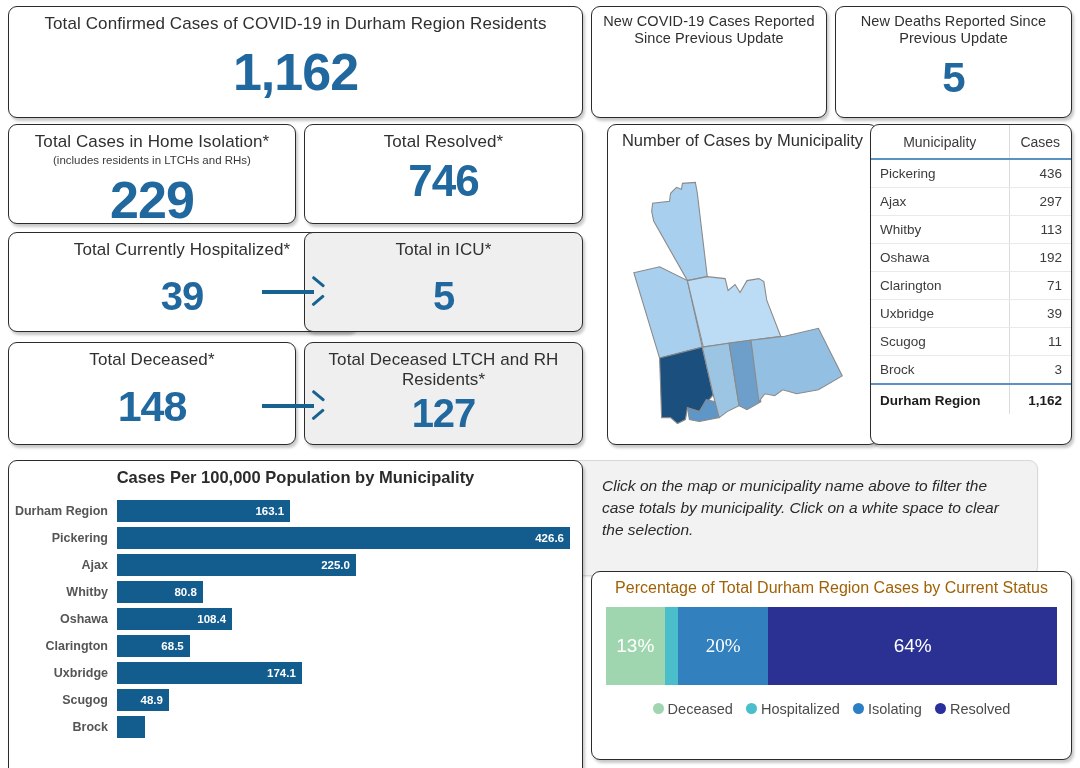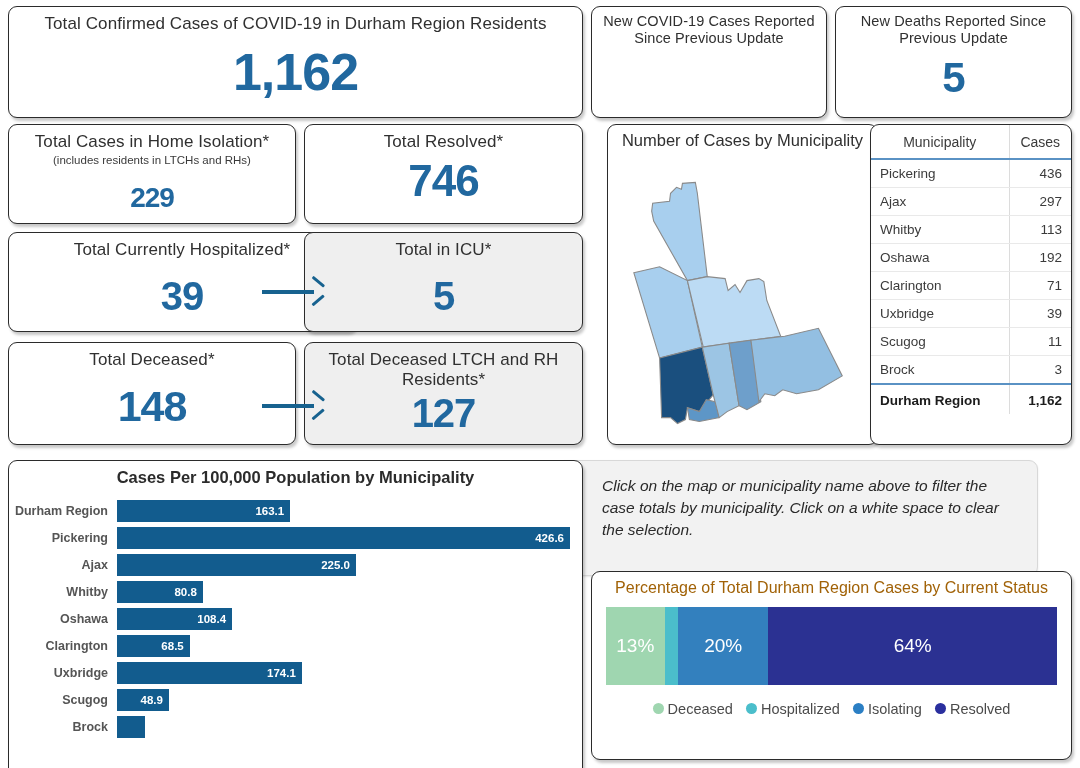--- a/index.html
+++ b/index.html
@@ -203,21 +203,21 @@
   </div>
 
   <div class="card" style="left:835px; top:6px; width:237px; height:112px;">
     <div class="kpi-title sm">New Deaths Reported Since Previous Update</div>
     <div class="kpi-value" style="font-size:42px; margin-top:8px;">5</div>
   </div>
 
   <div class="card" style="left:8px; top:124px; width:288px; height:100px;">
     <div class="kpi-title">Total Cases in Home Isolation*</div>
     <div class="kpi-sub">(includes residents in LTCHs and RHs)</div>
-    <div class="kpi-value" style="font-size:28px; margin-top:16px;">229</div>
+    <div class="kpi-value" style="font-size:52px; margin-top:4px;">229</div>
   </div>
 
   <div class="card" style="left:304px; top:124px; width:279px; height:100px;">
     <div class="kpi-title">Total Resolved*</div>
     <div class="kpi-value" style="font-size:44px; margin-top:4px;">746</div>
   </div>
 
   <div class="card" style="left:8px; top:232px; width:348px; height:100px;">
     <div class="kpi-title">Total Currently Hospitalized*</div>
     <div class="kpi-value" style="font-size:40px; margin-top:14px;">39</div>
@@ -418,21 +418,21 @@
   <div class="card" style="left:591px; top:571px; width:481px; height:189px;">
     <div class="stack-title">Percentage of Total Durham Region Cases by Current Status</div>
 
     <div class="stack-bar">
       <div class="seg" style="width:13%; background:#9fd6b0;">
         <span>13%</span>
       </div>
       <div class="seg" style="width:3%; background:#4bbecb;">
         <span></span>
       </div>
-      <div class="seg" style="width:20%; background:#3380be;">
+      <div class="seg" style="width:20%; background:#3380be;font-family:Liberation Serif, serif;">
         <span>20%</span>
       </div>
       <div class="seg" style="width:64%; background:#2b3192;">
         <span>64%</span>
       </div>
     </div>
 
     <div class="legend">
       <div class="li">
         <span class="dot" style="background:#9fd6b0;"></span>

